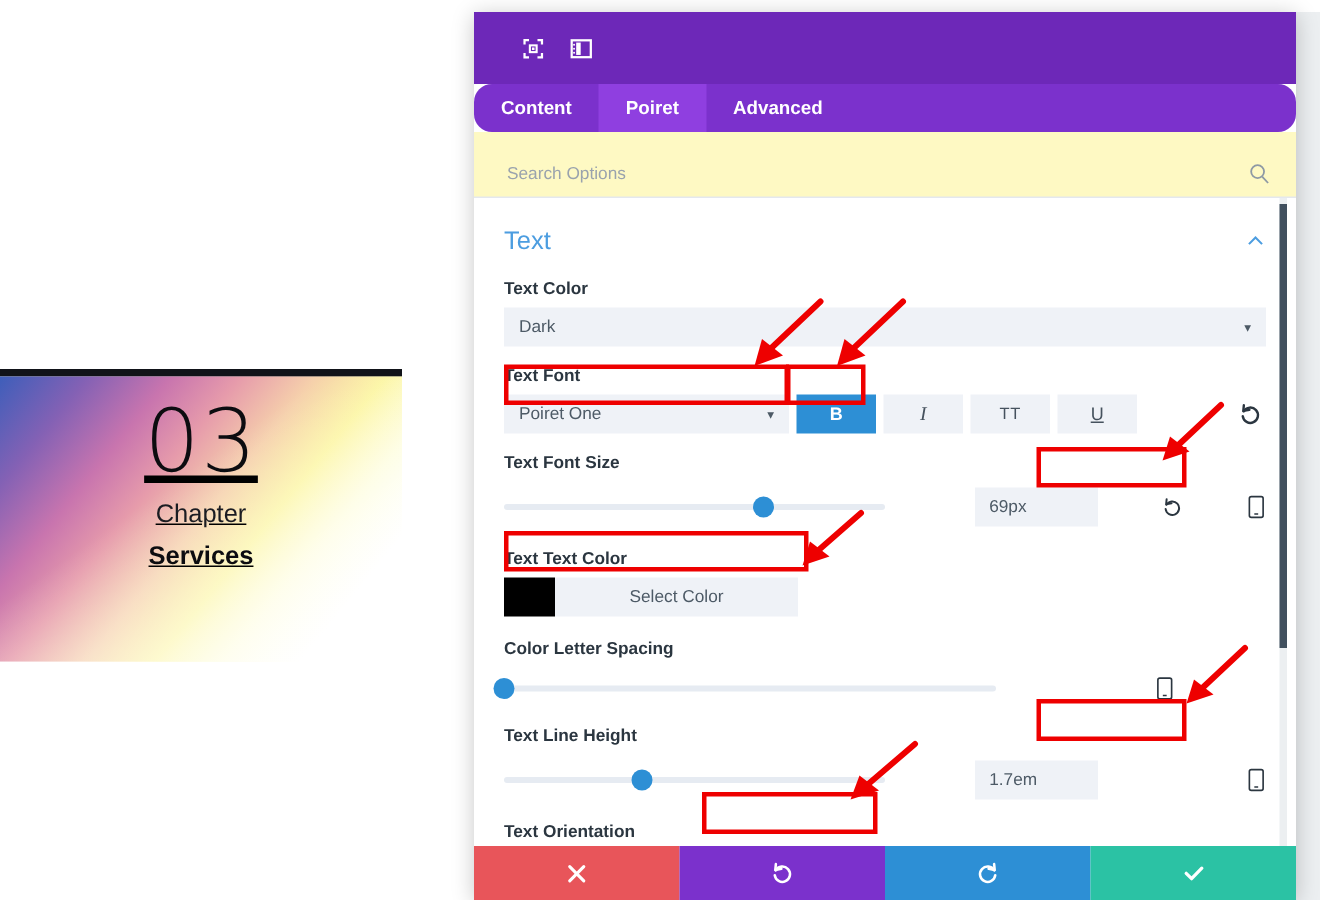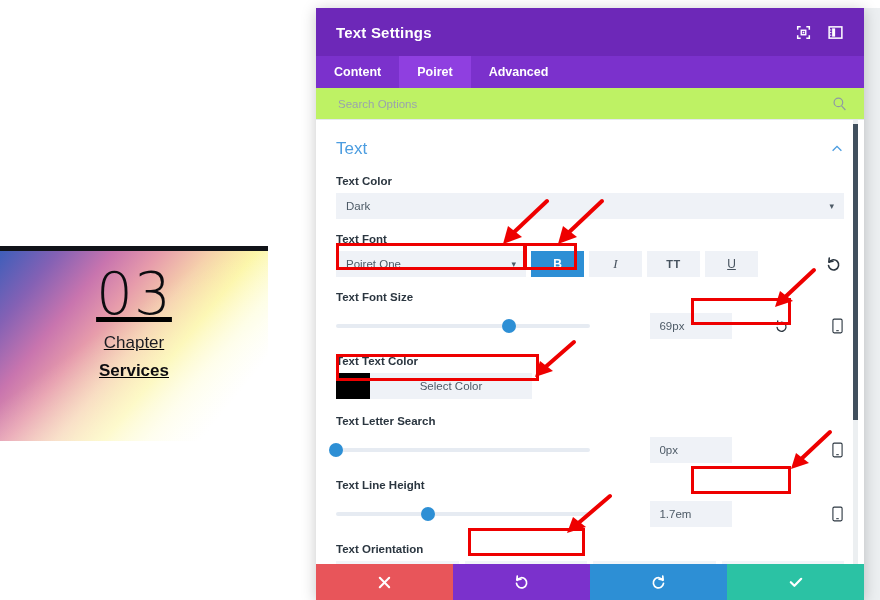--- a/index.html
+++ b/index.html
@@ -76,33 +76,33 @@
   }
   .hdr-icon{
     width:26px;height:26px;margin-left:6px;
     display:flex;align-items:center;justify-content:center;
     cursor:pointer;
   }
   .hdr-icon svg{display:block;}
 
   
   #settings-tabs{
-    height:32px;background:#7b31cc;display:flex;flex:none;
+    height:32px;background:#7b31cc;display:flex;flex:none;border-radius:12px;
   }
   .tab{
     padding:0 18px;height:32px;line-height:32px;
     color:#ffffff;font-size:12.5px;font-weight:700;cursor:pointer;
     white-space:nowrap;
   }
   .tab.active{background:#8f3fe0;}
 
   
   #search-row{
-    height:31px;background:#bef264;border-bottom:1px solid #e4e8ee;
-    display:flex;align-items:center;padding:0 16px 0 20px;flex:none;
+    height:31px;background:#fef9c3;border-bottom:1px solid #e4e8ee;
+    display:flex;align-items:center;padding:12px 16px 0 20px;flex:none;
   }
   #search-input{
     flex:1;border:none;background:transparent;outline:none;
     font-family:"Liberation Sans", sans-serif;
     font-size:11.5px;color:#6b7280;
   }
   #search-input::placeholder{color:#9aa3ad;}
   #search-icon{width:16px;height:16px;flex:none;}
 
   
@@ -148,21 +148,21 @@
     padding:0 10px;font-size:11.5px;color:#4d5a66;cursor:pointer;
   }
   #font-select .caret{margin-left:auto;font-size:9px;color:#4d5a66;}
   .style-btn{
     width:53px;height:26px;background:#eff2f7;
     display:flex;align-items:center;justify-content:center;
     font-size:12px;color:#46525e;cursor:pointer;margin-left:5px;
   }
   .style-btn.active{background:#2d8fd5;color:#fff;font-weight:700;}
   .style-btn.ital{font-style:italic;font-family:"Liberation Serif", serif;font-size:13px;}
-  .style-btn.caps{font-size:11px;font-weight:700;letter-spacing:.5px;text-align:center;}
+  .style-btn.caps{font-size:11px;font-weight:400;letter-spacing:.5px;text-align:center;}
   .style-btn.under{text-decoration:underline;}
   #font-reset{
     margin-left:auto;width:22px;height:22px;cursor:pointer;
     display:flex;align-items:center;justify-content:center;
   }
 
   
   .slider-row{display:flex;align-items:center;margin-top:10px;gap:34px;}
   .slider-track{
     position:relative;height:4px;background:#e6ebf2;border-radius:2px;
@@ -229,21 +229,20 @@
     <div id="preview-chapter">Chapter</div>
     <div id="preview-services">Services</div>
   </div>
 </div>
 
 <div id="window-gutter"></div>
 
 <div id="settings-window">
 
   <div id="settings-header">
-    <div id="settings-title">Text Settings</div>
     <div class="hdr-icon">
       <svg width="15" height="15" viewBox="0 0 16 16">
         <path d="M1 1h4v1.6H2.6V5H1V1zm10 0h4v4h-1.6V2.6H11V1zM1 11h1.6v2.4H5V15H1v-4zm12.4 0H15v4h-4v-1.6h2.4V11z" fill="#ffffff"></path>
         <rect x="5.6" y="5.6" width="4.8" height="4.8" fill="none" stroke="#ffffff" stroke-width="1.5"></rect>
         <rect x="7.1" y="7.1" width="1.8" height="1.8" fill="#ffffff"></rect>
       </svg>
     </div>
     <div class="hdr-icon">
       <svg width="15" height="15" viewBox="0 0 16 16">
         <rect x="1.2" y="2" width="13.6" height="12" fill="none" stroke="#ffffff" stroke-width="1.6"></rect>
@@ -334,26 +333,25 @@
 
     <div class="field" style="margin-top:16px;">
       <div class="field-label">Text Text Color</div>
       <div id="color-picker-row">
         <div id="color-swatch" style="background: rgb(0, 0, 0);"></div>
         <div id="color-select-btn">Select Color</div>
       </div>
     </div>
 
     <div class="field" style="margin-top:16px;">
-      <div class="field-label">Text Letter Search</div>
+      <div class="field-label">Color Letter Spacing</div>
       <div class="slider-row">
         <div class="slider-track">
           <div class="slider-thumb" id="ls-thumb" style="left: 0%;"></div>
         </div>
-        <div class="slider-value">0px</div>
         <div class="slider-reset"></div>
         <div class="slider-device">
           <svg width="11" height="16" viewBox="0 0 12 17">
             <rect x="1" y="1" width="10" height="15" rx="1.4" fill="none" stroke="#2b3640" stroke-width="1.2"></rect>
             <line x1="4.6" y1="13.6" x2="7.4" y2="13.6" stroke="#2b3640" stroke-width="1.1"></line>
           </svg>
         </div>
       </div>
     </div>
 

